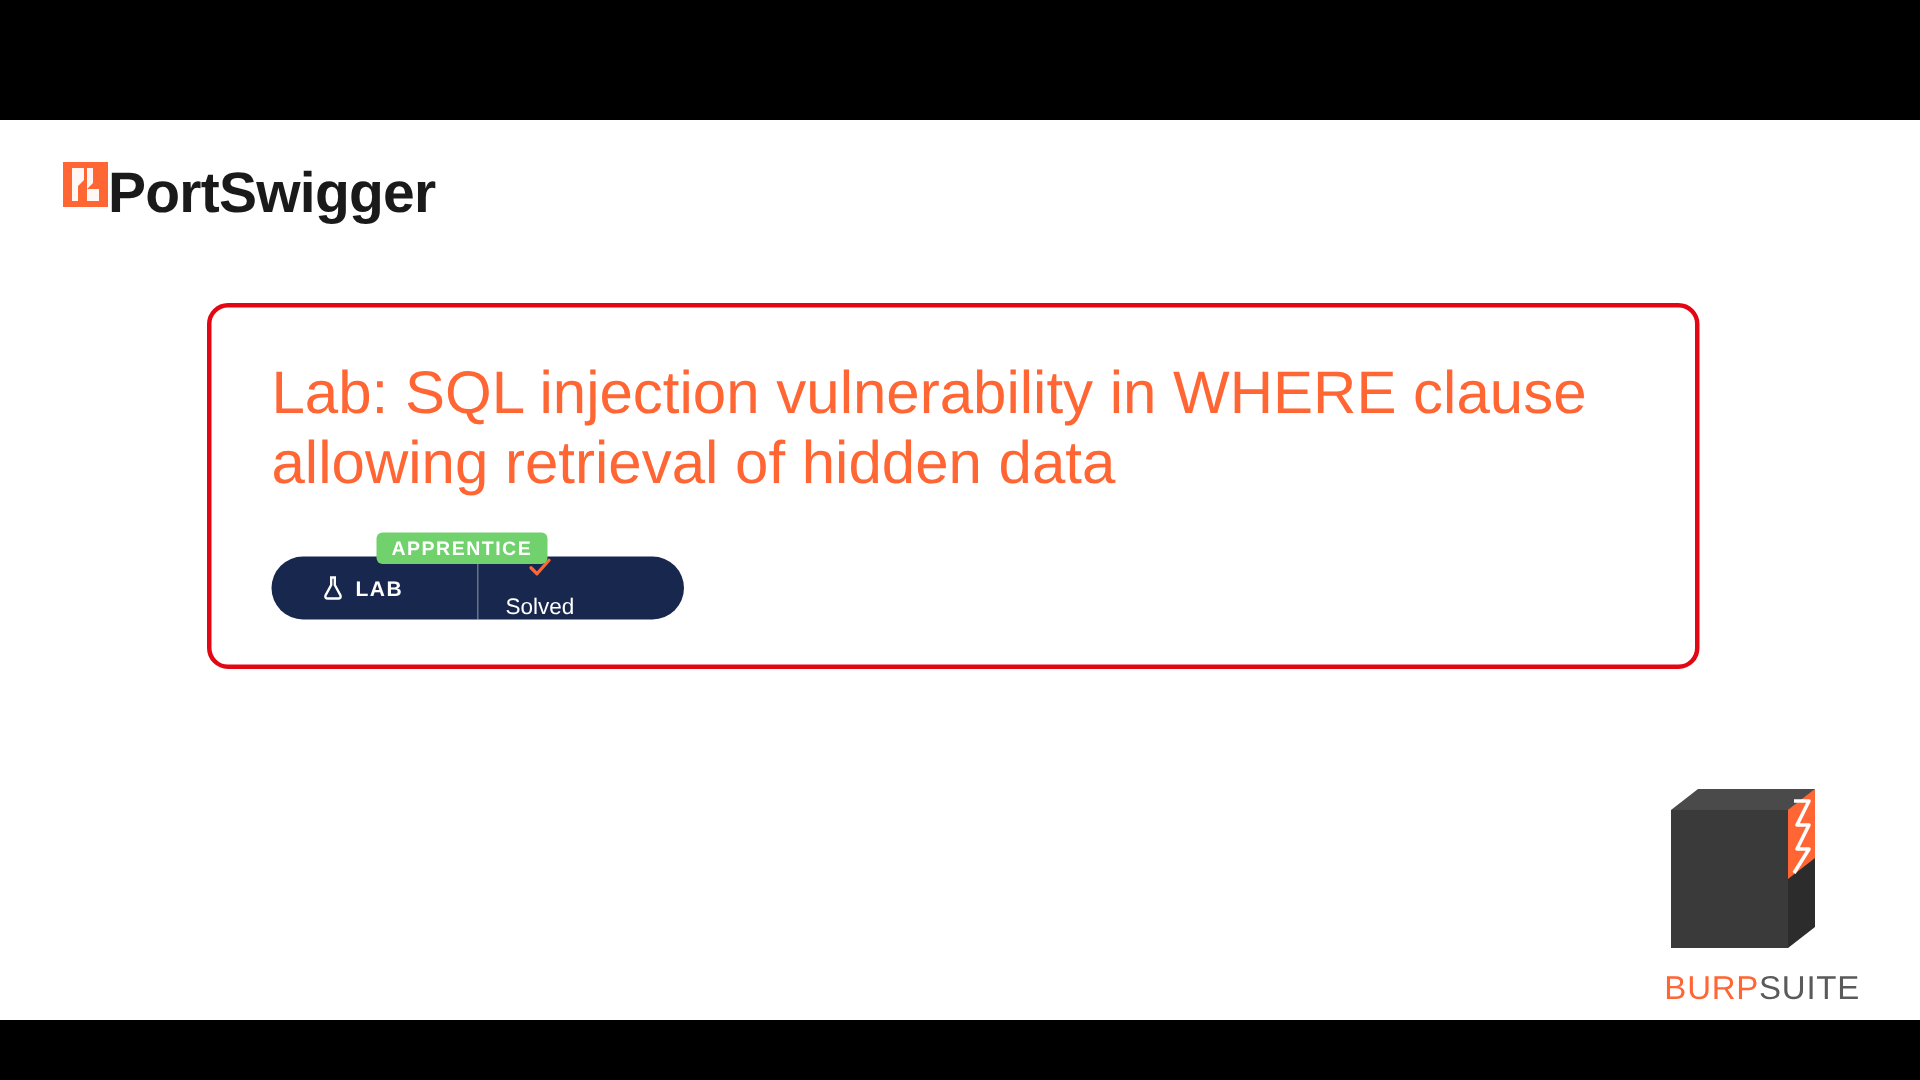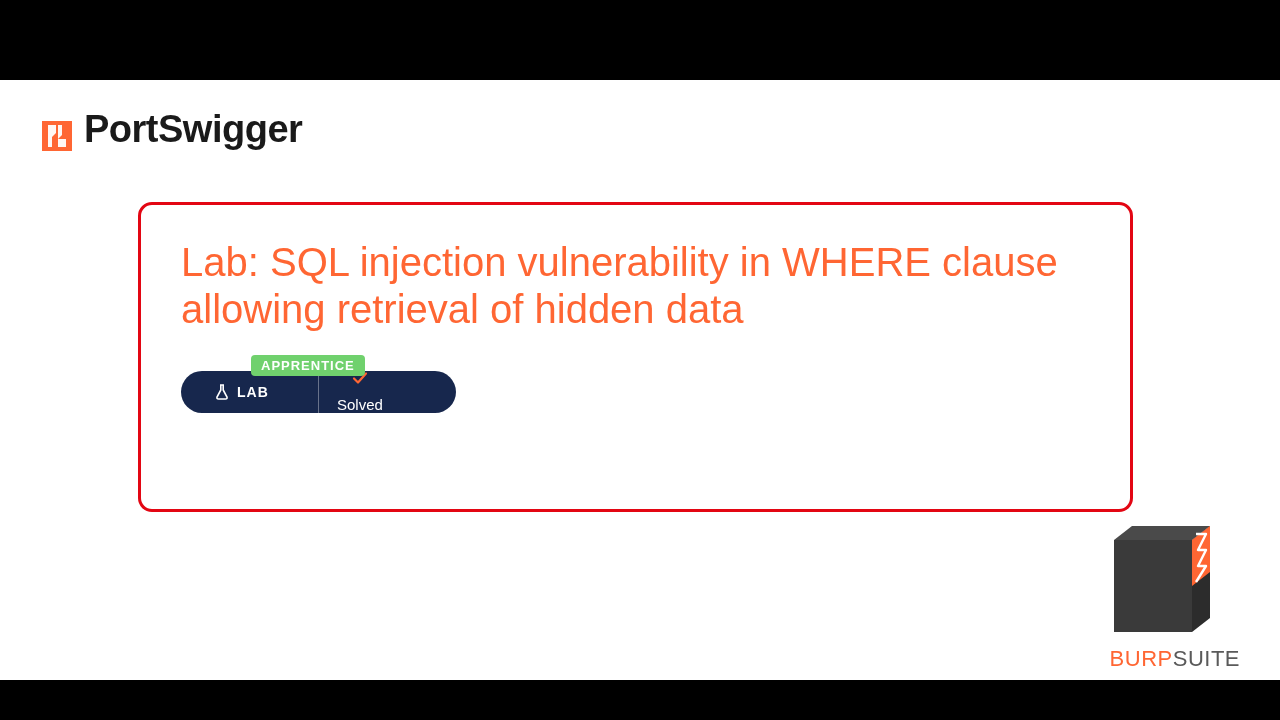--- a/index.html
+++ b/index.html
@@ -17,42 +17,42 @@
     left: 0;
     width: 1280px;
     height: 600px;
     background: #fff;
   }
   .brand {
     position: absolute;
     top: 28px;
     left: 42px;
     display: flex;
-    align-items: flex-end;
-    gap: 12px;
+    align-items: flex-start;
+    gap: 0;
   }
   .brand-icon {
     width: 30px;
     height: 30px;
     background: #ff6633;
     position: relative;
   }
   .brand-icon svg { display:block; }
   .brand-text {
     font-size: 38px;
     font-weight: 600;
     color: #1a1a1a;
     letter-spacing: -0.5px;
   }
   .lab-card {
     position: absolute;
     top: 122px;
     left: 138px;
     width: 995px;
-    height: 310px;
+    height: 244px;
     border: 3px solid #e30613;
     border-radius: 14px;
     padding: 34px 40px 28px 40px;
   }
   .lab-title {
     font-size: 40px;
     font-weight: 400;
     color: #ff6633;
     line-height: 1.18;
   }

